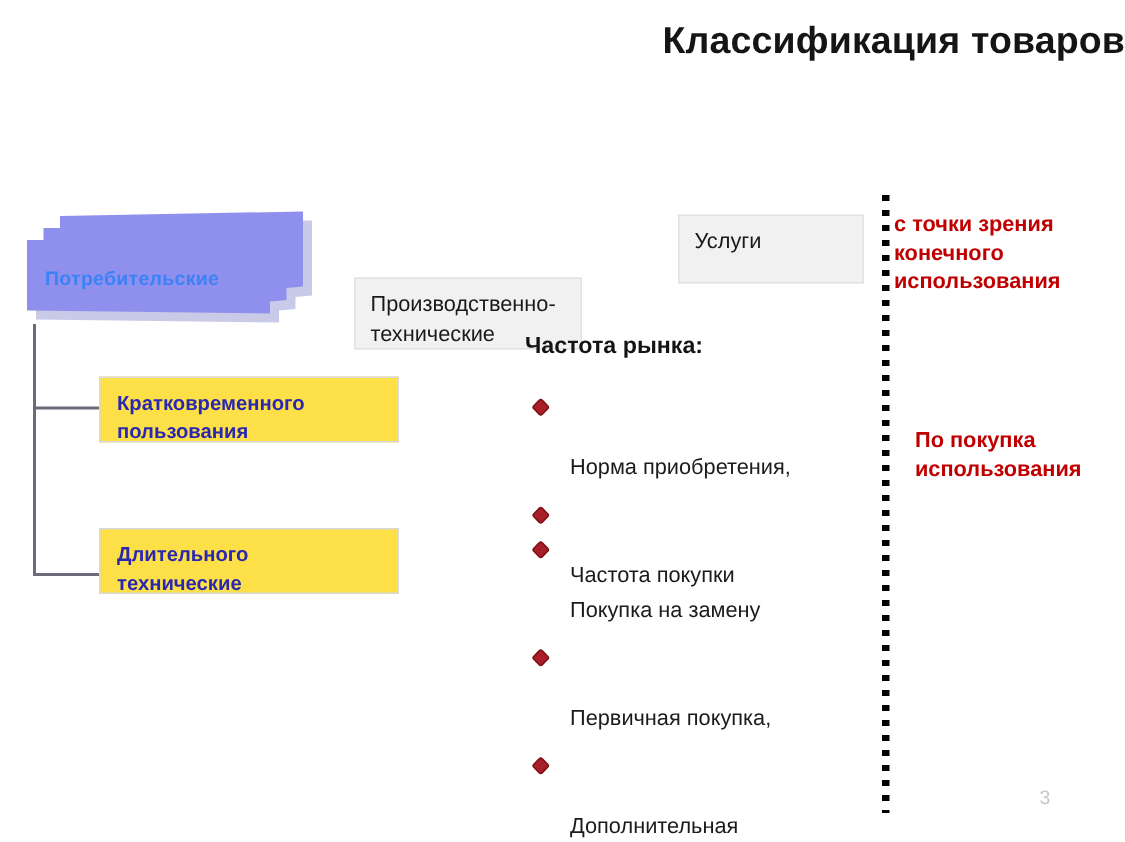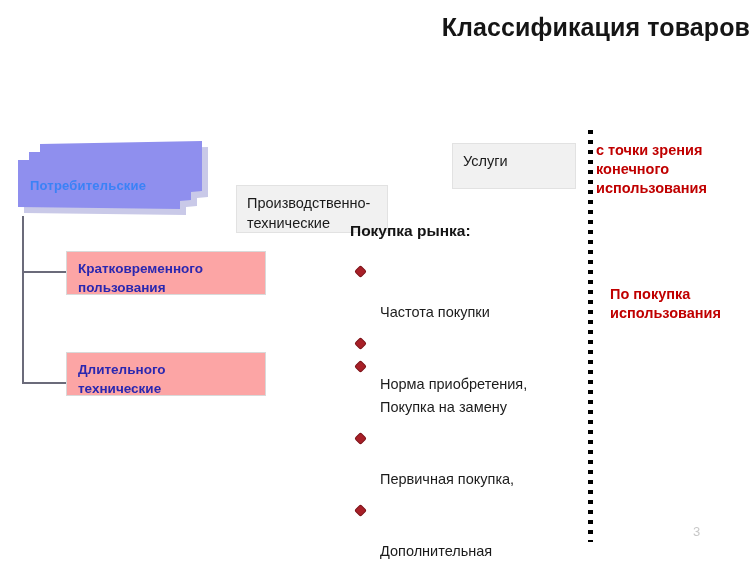--- a/index.html
+++ b/index.html
@@ -83,21 +83,21 @@
   #box-serv {
     left: 452px;
     top: 143px;
     width: 124px;
     height: 46px;
   }
 
   
   .blue-box {
     position: absolute;
-    background: #fca5a5;
+    background: #fde047;
     border: 1px solid #d9d9d9;
     box-sizing: border-box;
   }
   .blue-box .bb-text {
     position: absolute;
     left: 11px;
     top: 7px;
     font-size: 13.5px;
     font-weight: bold;
     color: #2a27b0;
@@ -256,30 +256,30 @@
 
   <div class="blue-box" id="box-short">
     <div class="bb-text">Кратковременного
 пользования</div>
   </div>
   <div class="blue-box" id="box-long">
     <div class="bb-text">Длительного
 технические</div>
   </div>
 
-  <div class="capacity-title">Покупка рынка:</div>
+  <div class="capacity-title">Частота рынка:</div>
 
   <ul class="bullet-list" id="bullets-a">
     <li>
       <span class="dot"></span>
+      <span>Норма приобретения,</span>
+    </li>
+    <li>
+      <span class="dot"></span>
       <span>Частота покупки</span>
-    </li>
-    <li>
-      <span class="dot"></span>
-      <span>Норма приобретения,</span>
     </li>
   </ul>
 
   <ul class="bullet-list" id="bullets-b">
     <li>
       <span class="dot"></span>
       <span>Покупка на замену</span>
     </li>
     <li>
       <span class="dot"></span>

